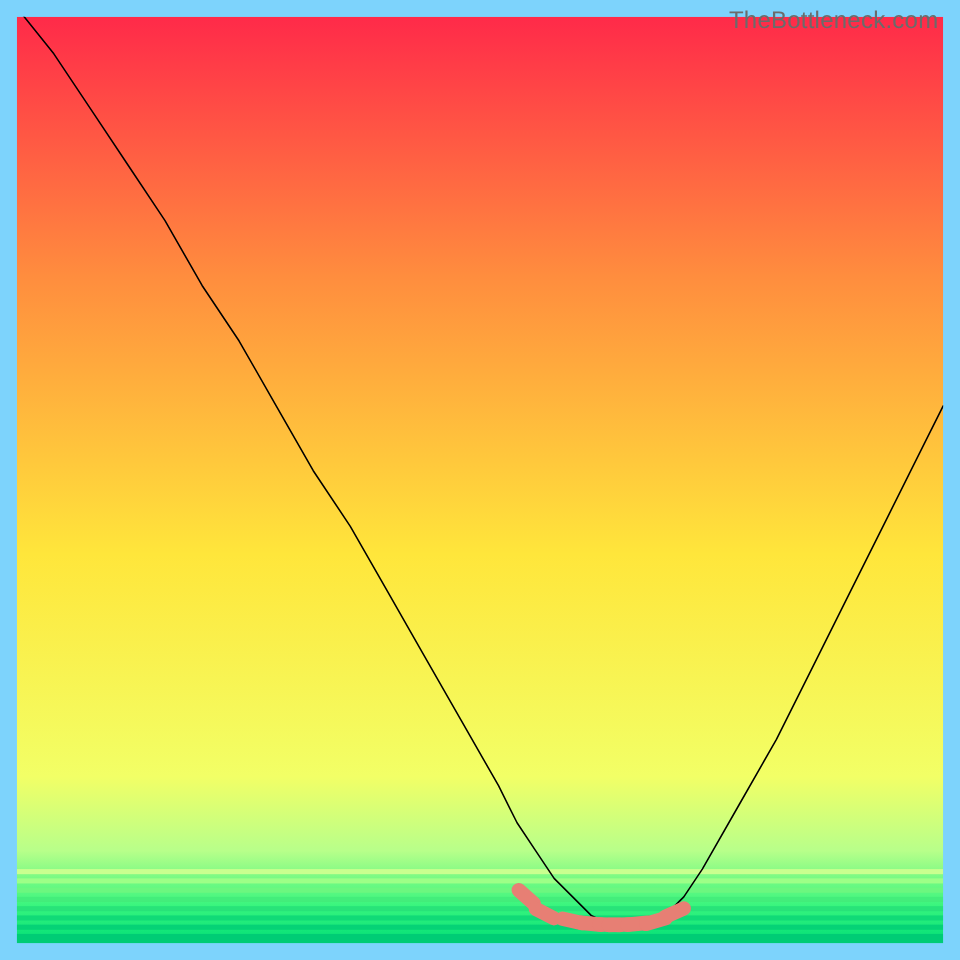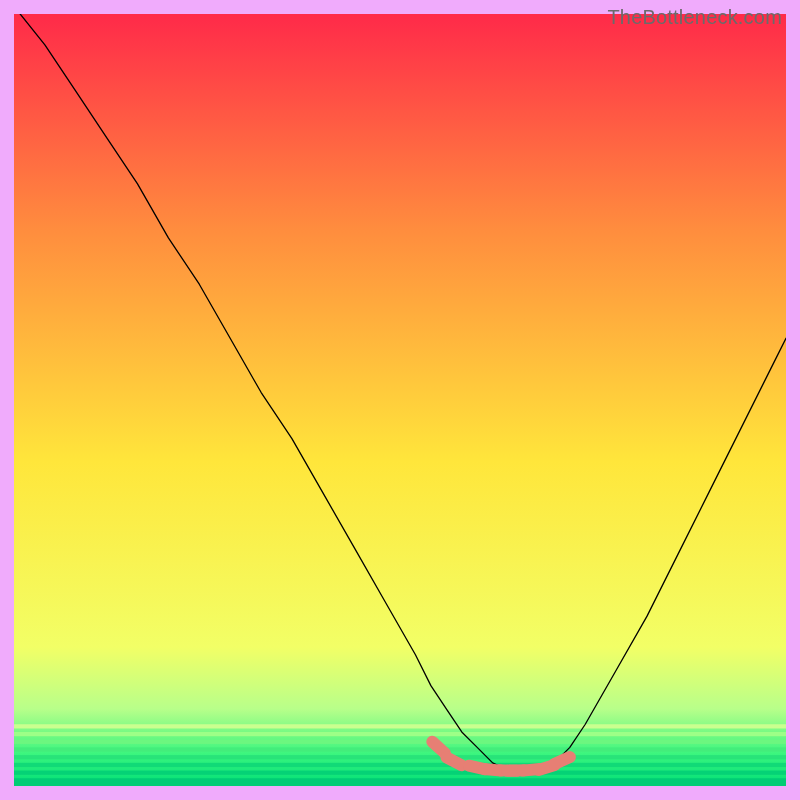--- a/index.html
+++ b/index.html
@@ -1,17 +1,17 @@
 <!DOCTYPE html>
 <html><head>
 <meta charset="utf-8">
 <style>
   * { margin: 0; padding: 0; box-sizing: border-box; }
   html, body { width: 800px; height: 800px; overflow: hidden; background: #000; }
-  .stage { position: relative; width: 800px; height: 800px; background: #f0abfc; }
+  .stage { position: relative; width: 800px; height: 800px; background: #7dd3fc; }
   .plot {
     position: absolute;
     left: 14px; top: 14px;
     width: 772px; height: 772px;
     background: transparent;
   }
   .attribution {
     position: absolute;
     top: 6px;
     right: 18px;

